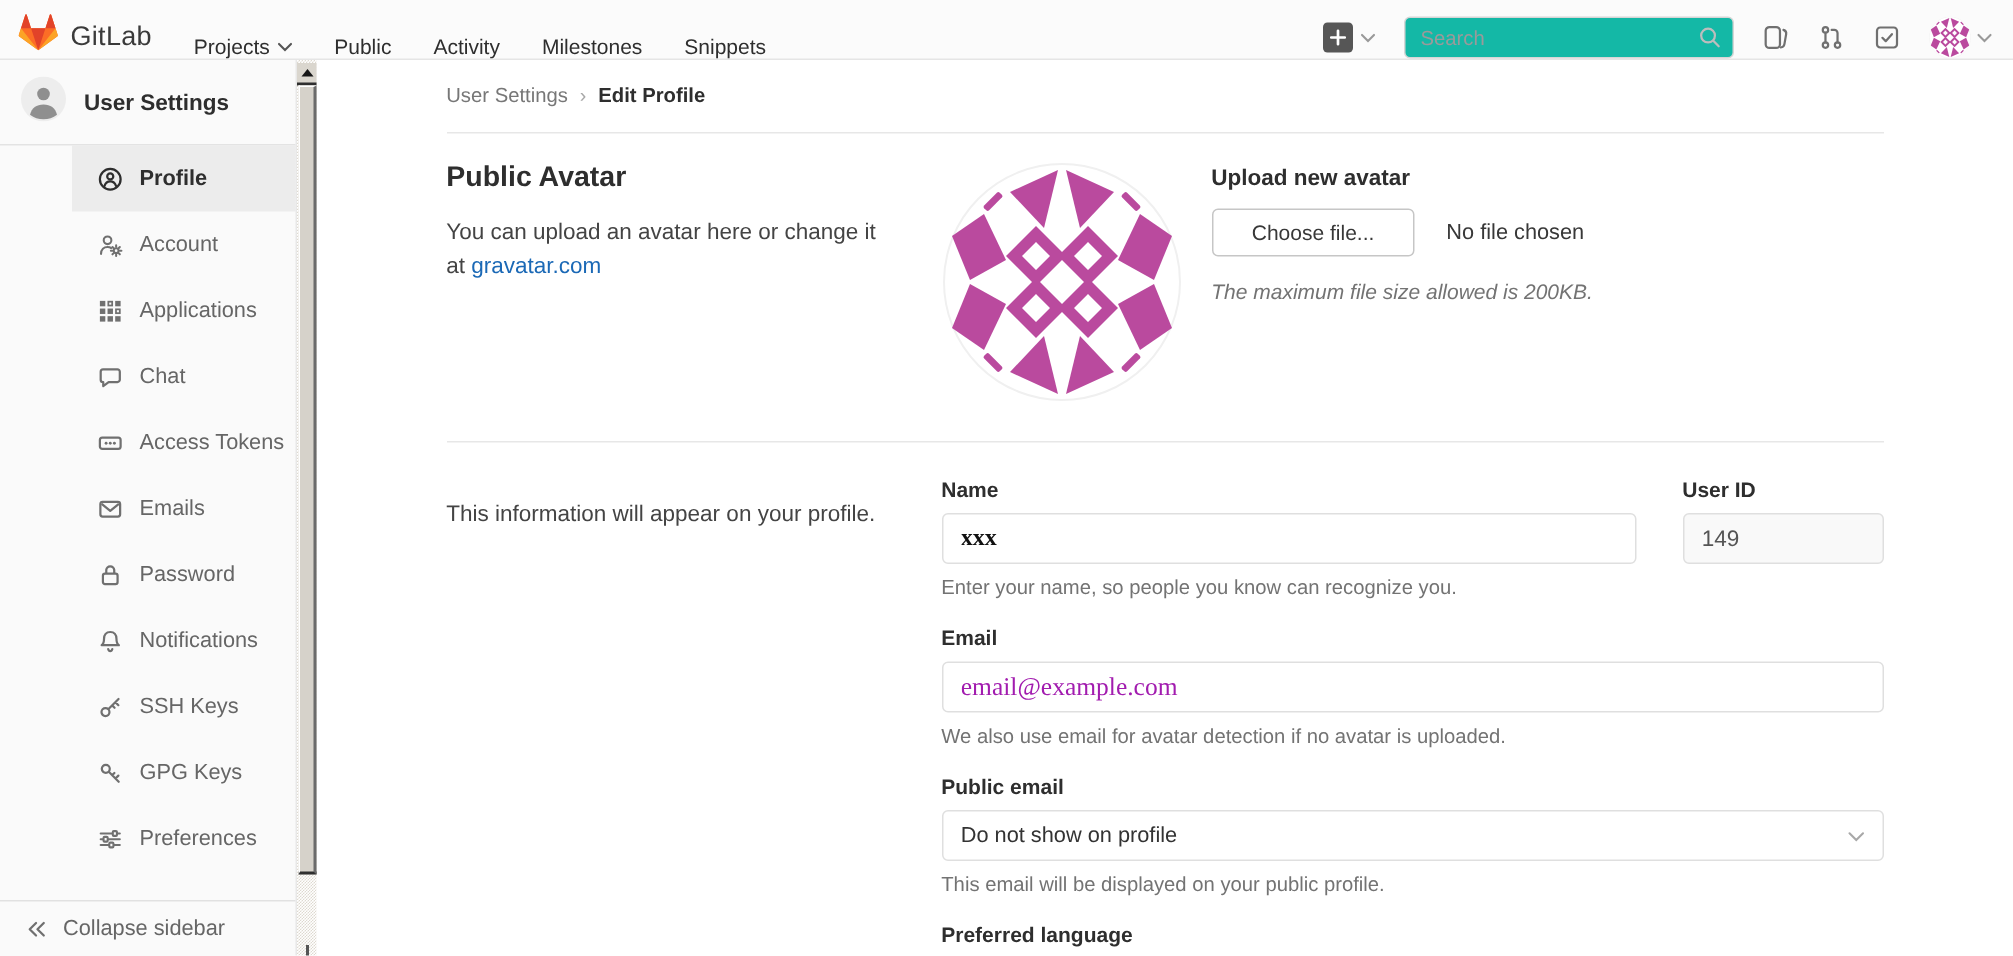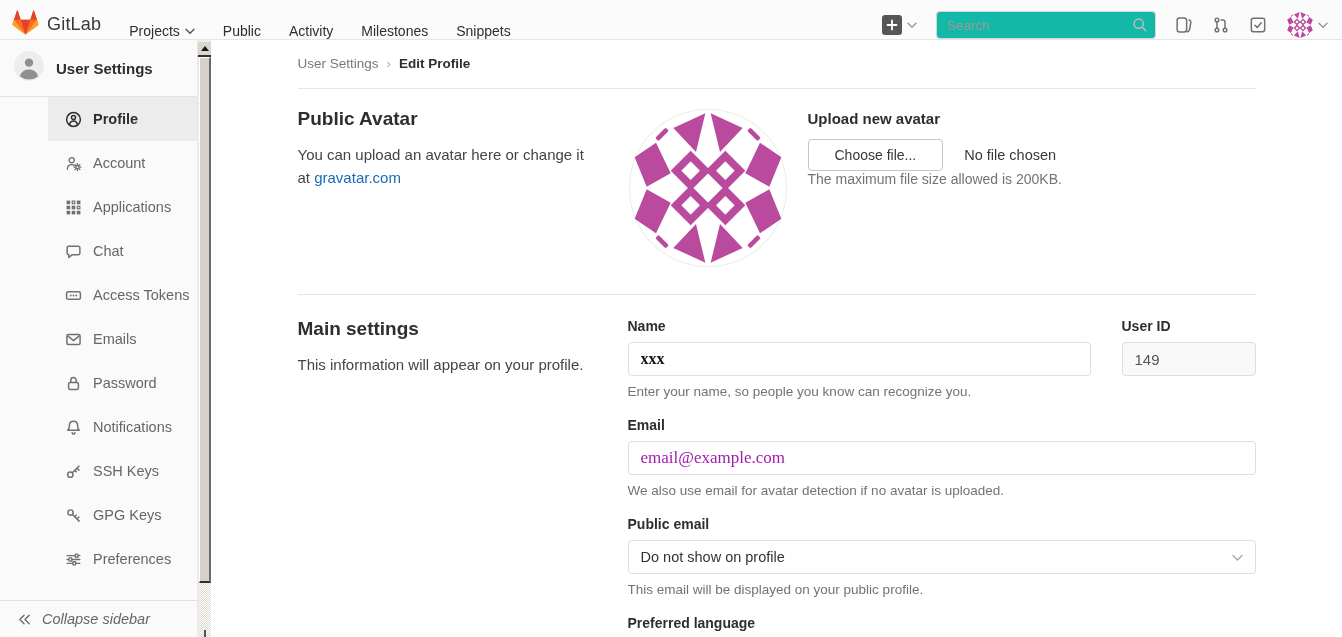--- a/index.html
+++ b/index.html
@@ -35,21 +35,21 @@
   .sb-header { height:57px; display:flex; align-items:center; gap:12px;
                padding-left:14px; border-bottom:1px solid #e3e3e3; }
   .sb-title { font-size:15px; font-weight:bold; color:#2e2e2e; }
   .nav-item { height:44px; display:flex; align-items:center; gap:11px;
               padding-left:17px; font-size:14.5px; color:#666; cursor:pointer;margin-left:48px; }
   .nav-item svg { color:#707070; flex:none; }
   .nav-item.active { background:#ececec; color:#2e2e2e; font-weight:bold; }
   .nav-item.active svg { color:#2e2e2e; }
   .sb-collapse { position:absolute; left:0; bottom:0; width:197px; height:37px;
                  border-top:1px solid #e1e1e1; display:flex; align-items:center; gap:10px;
-                 padding-left:17px; font-size:14.5px; color:#666; cursor:pointer; background:#fafafa;font-style:italic; }
+                 padding-left:17px; font-size:14.5px; color:#666; cursor:pointer; background:#fafafa; }
 
   
   .sb-scrollbar { position:fixed; top:40px; left:197px; width:14px; height:597px; z-index:11;
     border-left:1px solid #e8e8e8;
     background-image:
       linear-gradient(45deg,#ded9d0 25%,transparent 25%,transparent 75%,#ded9d0 75%),
       linear-gradient(45deg,#ded9d0 25%,#ffffff 25%,#ffffff 75%,#ded9d0 75%);
     background-position:0 0,1px 1px; background-size:2px 2px; }
   .sb-up { position:absolute; top:2px; left:0; width:13px; height:15px; background:#dad6ce;
            border-bottom:2px solid #2f2f2f; display:flex; align-items:center; justify-content:center; }
@@ -81,21 +81,21 @@
   .avatar-flex { display:flex; align-items:flex-start; }
   .big-avatar { width:160px; height:160px; flex:none; }
   .upload-block { margin-left:20px; padding-top:2px; }
   .upload-title { font-size:15px; font-weight:bold; color:#2e2e2e; }
   .file-row { margin-top:12px; display:flex; align-items:center; }
   .choose-btn { height:32px; padding:0 26px; background:#fff; border:1px solid #c6c6c6;
                 border-radius:4px; font-size:14px; color:#383838; cursor:pointer;
                 font-family:"Liberation Sans",sans-serif; }
   .no-file { margin-left:21px; font-size:14.5px; color:#383838; }
   .muted { font-size:14px; color:#737373; }
-  .max-size { margin-top:0; }
+  .max-size { margin-top:15px;font-style:italic; }
   .divider { border-top:1px solid #e7e7e7; }
 
   .settings-section { padding-top:23px; }
   .form-group { margin-bottom:18px; }
   .form-label { display:block; font-size:14px; font-weight:bold; color:#2e2e2e; margin-bottom:8px; }
   .form-input { display:block; width:100%; height:34px; border:1px solid #dfdfdf; border-radius:4px;
                 padding:0 12px; font-size:15px; color:#333; background:#fff; outline:none; }
   .serif-input { font-family:"Liberation Serif", serif; font-size:16px; font-weight:600; color:#111; }
   .email-input { font-family:"Liberation Serif", serif; font-size:17px; font-weight:400; color:#a21caf; }
   .help-text { margin-top:8px; font-size:13.5px; color:#737373; }
@@ -380,21 +380,20 @@
           </div>
           <div class="muted max-size">The maximum file size allowed is 200KB.</div>
         </div>
       </div>
     </section>
 
     <div class="divider"></div>
 
     <section class="section settings-section">
       <div class="section-left">
-        <h4 class="section-title">Main settings</h4>
         <p class="section-desc">This information will appear on your profile.</p>
       </div>
       <div class="section-right">
 
         <div class="name-row">
           <div class="form-group name-col">
             <label class="form-label">Name</label>
             <input class="form-input serif-input" type="text" value="xxx" style="">
             <div class="help-text">Enter your name, so people you know can recognize you.</div>
           </div>

